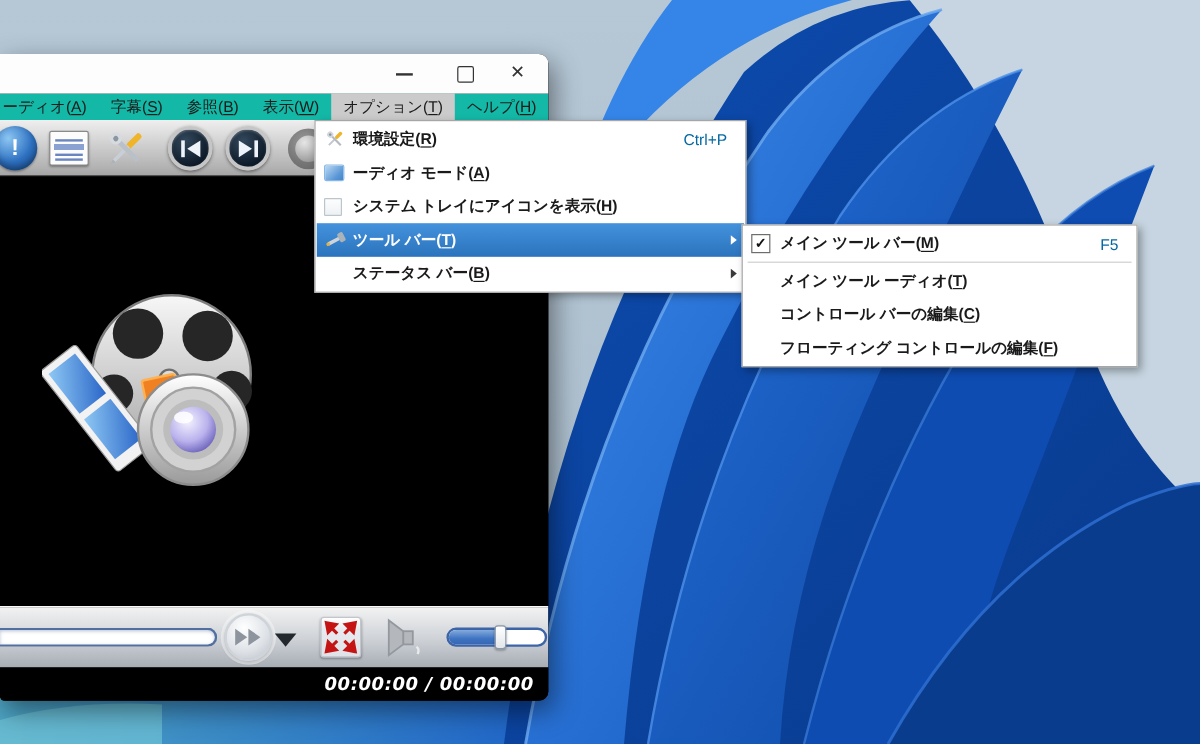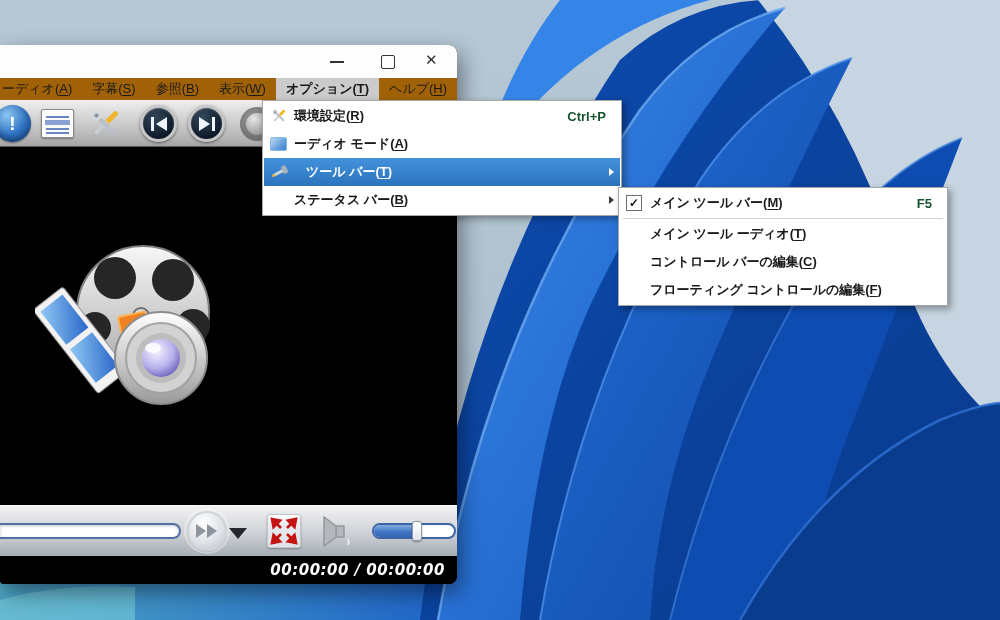--- a/index.html
+++ b/index.html
@@ -12,24 +12,24 @@
   
   .window { position:absolute; left:0; top:45px; width:457px; height:539px; z-index:5;
             border-radius:0 8px 8px 4px; box-shadow:4px 8px 22px rgba(0,0,0,.45); overflow:hidden; background:#000; }
   .titlebar { height:33px; background:#fdfdfd; position:relative; }
   .winbtn { position:absolute; top:0; height:33px; width:40px; cursor:default; }
   .btn-min { left:317px; } .btn-max { left:367px; } .btn-close { left:413px; }
   .btn-min::after { content:""; position:absolute; left:13px; top:16px; width:14px; height:1.5px; background:#333; }
   .btn-max::after { content:""; position:absolute; left:14px; top:10px; width:12px; height:12px; border:1.4px solid #333; border-radius:2px; }
   .btn-close span { position:absolute; left:12px; top:6px; font-size:15px; color:#333; }
 
-  .menubar { height:22px; background:#a16207; display:flex; align-items:stretch; font-size:13px; color:#1a1a1a; }
+  .menubar { height:22px; background:#14b8a6; display:flex; align-items:stretch; font-size:13px; color:#1a1a1a; }
   .menubar-item { padding:2px 10px 0 10px; white-space:nowrap; }
   .menubar-item.first { padding-left:2px; }
-  .menubar-item.active { background:#cbcbcb;font-weight:bold; }
+  .menubar-item.active { background:#cbcbcb; }
   .mn { text-decoration:underline; text-underline-offset:2px; }
 
   .toolbar { height:47px; background:linear-gradient(#efefef, #cfcfcf 45%, #b3b3b3 85%, #a5a5a5); border-bottom:1px solid #5c5c5c; position:relative; }
   .ticon { position:absolute; top:5px; }
   .circle-icon { width:37px; height:37px; border-radius:50%; }
   .info-icon { left:-6px; background:radial-gradient(circle at 35% 28%, #8cc6f2, #2f72c2 55%, #174e96); box-shadow:inset 0 -3px 6px rgba(0,0,0,.35), 0 1px 2px rgba(0,0,0,.4); color:#fff; font-weight:bold; font-size:19px; text-align:center; line-height:37px; }
   .playlist-icon { left:41px; top:9px; width:33px; height:29px; background:#fcfcfc; border:1px solid #8a8a8a; border-radius:2px; box-shadow:0 1px 2px rgba(0,0,0,.35); padding:3px 3px; }
   .playlist-icon .pl-line { height:2px; background:#6a86c0; margin:2.5px 1px; }
   .playlist-icon .pl-band { height:5px; background:#8aa2d2; margin:2.5px 0; }
   .skip-circle { background:radial-gradient(circle at 38% 30%, #33485c, #0b1826 75%); border:3px solid #c6c6c6; box-shadow:0 1px 3px rgba(0,0,0,.5), inset 0 1px 2px rgba(255,255,255,.25); display:flex; align-items:center; justify-content:center; }
@@ -53,24 +53,24 @@
   .vol-handle { position:absolute; left:38px; top:-4px; width:10px; height:20px; background:linear-gradient(#ffffff,#e2e6ea); border:1px solid #8a97a8; border-radius:3px; box-shadow:0 1px 2px rgba(0,0,0,.35); }
 
   .statusbar { height:28px; background:#000; color:#fff; display:flex; align-items:center; justify-content:flex-end; padding-right:12px;
                font-family:"DejaVu Sans", sans-serif; font-style:italic; font-weight:bold; font-size:15px; letter-spacing:.5px; }
 
   
   .menu { position:absolute; background:#ffffff; border:1px solid #a6a6a6; box-shadow:3px 3px 7px rgba(0,0,0,.35); z-index:20; font-size:13px; color:#1a1a1a; padding:1px; }
   #options-menu { left:262px; top:100px; width:360px; }
   #toolbar-submenu { left:618px; top:187px; width:330px; }
   .mrow { height:28px; display:flex; align-items:center; position:relative; padding:0 14px 0 6px; white-space:nowrap; }
-  .mrow.hl { background:linear-gradient(#4492dc, #2b73bd); color:#fff;gap:12px; }
+  .mrow.hl { background:linear-gradient(#4492dc, #2b73bd); color:#fff; }
   .mi { width:24px; height:18px; display:flex; align-items:center; justify-content:flex-start; flex:none; }
   .mlabel { flex:1; overflow:hidden;font-weight:bold; }
-  .msc { margin-left:auto; padding-left:20px; color:#14532d;font-weight:bold; }
+  .msc { margin-left:auto; padding-left:20px; color:#0369a1; }
   .sub-arrow { position:absolute; right:6px; top:50%; transform:translateY(-50%); width:0; height:0; border-top:4px solid transparent; border-bottom:4px solid transparent; border-left:5px solid #3a3a3a; }
   .mrow.hl .sub-arrow { border-left-color:#fff; }
   .msep { border-top:1px solid #cfcfcf; margin:1px 3px; }
   .cb-unchecked { width:15px; height:15px; border:1px solid #bcc4cc; background:linear-gradient(#fdfdfd,#eef1f4); border-radius:1px; }
   .cb-checked { width:16px; height:16px; border:1px solid #6d6d6d; background:#fff; color:#111; font-size:12px; font-weight:bold; line-height:14px; text-align:center; }
   .tablet-swatch { width:17px; height:14px; border:1px solid #86b7e6; border-radius:2px; background:linear-gradient(135deg, #bcd9f2, #5a97d6 70%, #4384c8); }
 </style>
 </head>
 <body>
 
@@ -275,20 +275,26 @@
     </span>
     <span class="mlabel"><span>環境設定(</span><span class="mn">R</span><span>)</span></span>
     <span class="msc">Ctrl+P</span>
   </div>
   <div class="mrow">
     <span class="mi">
         <span class="tablet-swatch"></span>
       </span>
     <span class="mlabel"><span>ーディオ モード(</span><span class="mn">A</span><span>)</span></span>
   </div>
+  <div class="mrow">
+    <span class="mi">
+        <span class="cb-unchecked"></span>
+      </span>
+    <span class="mlabel"><span>システム トレイにアイコンを表示(</span><span class="mn">H</span><span>)</span></span>
+  </div>
   <div class="mrow hl">
     <span class="mi">
       <svg width="19" height="16" viewBox="0 0 19 16">
           <g transform="rotate(-28 9 8)">
             <rect x="2" y="7" width="12" height="3" rx="1" fill="#cfd4da"></rect>
             <rect x="12.5" y="4.5" width="5" height="8" rx="1.5" fill="#aab2ba"></rect>
             <rect x="1" y="7.4" width="3" height="2.2" fill="#e8b23a"></rect>
           </g>
         </svg>
     </span>

